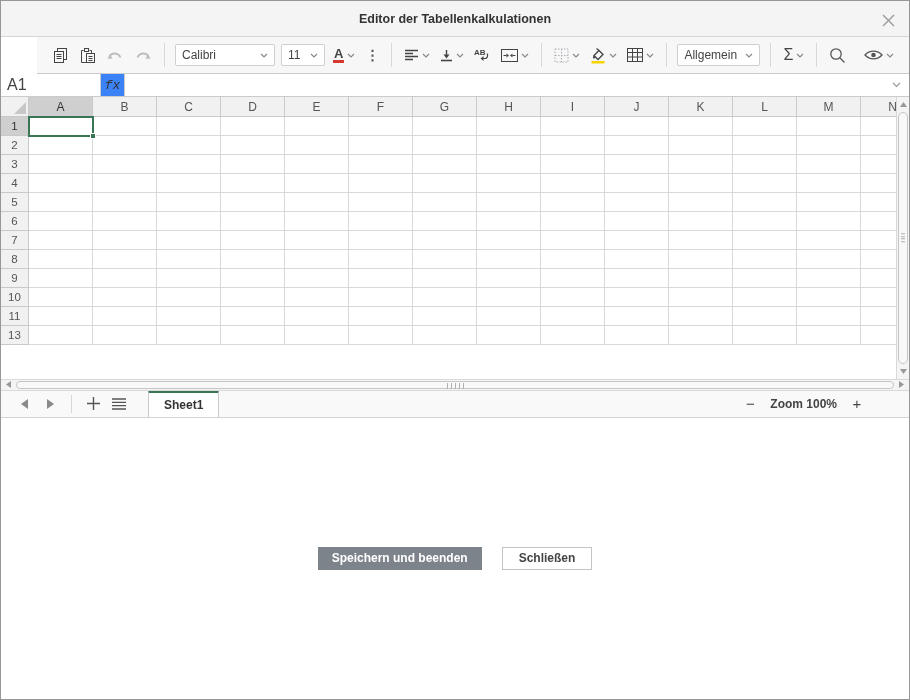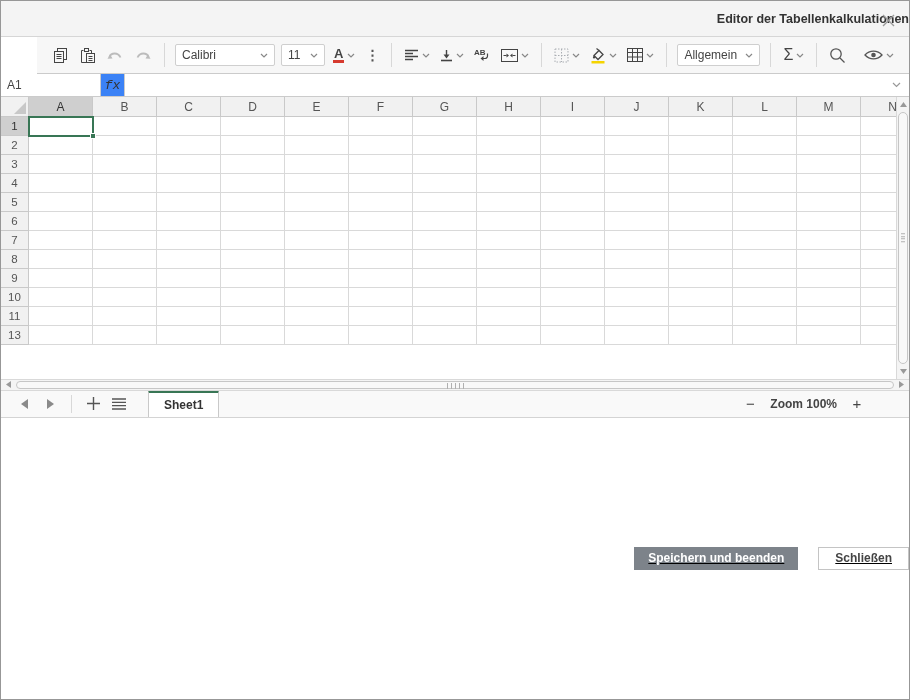--- a/index.html
+++ b/index.html
@@ -1,40 +1,40 @@
 <!DOCTYPE html>
 <html><head>
 <meta charset="utf-8">
 <style>
   * { margin:0; padding:0; box-sizing:border-box; }
   html,body { background:#fff; }
   body { font-family:"Liberation Sans", sans-serif; width:910px; height:700px; }
   .window { width:910px; height:700px; border:1px solid #979797; display:flex; flex-direction:column; background:#fff; overflow:hidden; }
 
   
-  .titlebar { height:36px; flex:0 0 36px; background:#f4f4f4; border-bottom:1px solid #d6d6d6; position:relative; display:flex; align-items:center; justify-content:flex-end; }
+  .titlebar { height:36px; flex:0 0 36px; background:#f4f4f4; border-bottom:1px solid #d6d6d6; position:relative; display:flex; align-items:center; justify-content:center; }
   .titlebar .title { font-size:12.5px; font-weight:bold; color:#333; }
   .close-btn { position:absolute; right:10px; top:8px; width:22px; height:22px; display:flex; align-items:center; justify-content:center; cursor:pointer; }
 
   
   .toolbar { height:37px; flex:0 0 37px; background:#f7f7f7; border-bottom:1px solid #cbcbcb; display:flex; align-items:center; padding:0 10px;margin-left:36px; }
   .tb-btn { height:26px; display:flex; align-items:center; gap:3px; padding:0 3px; margin:0 2px; border-radius:2px; }
   .tb-sep { width:1px; height:24px; background:#d8d8d8; margin:0 7px; flex:0 0 1px; }
   .combo { height:22px; background:#fff; border:1px solid #cfcfcf; border-radius:2px; display:flex; align-items:center; justify-content:space-between; padding:0 6px; font-size:12px; color:#444; margin:0 3px; }
   .combo.font { width:100px; }
   .combo.size { width:44px; }
   .combo.fmt  { width:83px; }
   .font-color-glyph { font-size:13px; font-weight:bold; color:#444; line-height:11px; border-bottom:3px solid #d63a2f; padding:0 1px 1px 1px; }
   .dots { font-size:14px; color:#555; letter-spacing:0; font-weight:bold; }
   .sigma { font-size:16px; color:#444; font-weight:normal; }
   .spacer { flex:1; }
 
   
   .formula-row { height:23px; flex:0 0 23px; background:#fff; border-bottom:1px solid #cbcbcb; display:flex; align-items:stretch; }
-  .name-box { width:100px; flex:0 0 100px; border-right:1px solid #cbcbcb; font-size:12px; color:#444; display:flex; align-items:center; padding-left:6px; background:#fff; }
+  .name-box { width:100px; flex:0 0 100px; border-right:1px solid #cbcbcb; font-size:16px; color:#444; display:flex; align-items:center; padding-left:6px; background:#fff; }
   .fx-box { width:24px; flex:0 0 24px; border-right:1px solid #cbcbcb; background:#3b82f6; display:flex; align-items:center; justify-content:center; font-family:Liberation Mono, monospace; font-style:italic; font-size:13px; color:#333; }
   .formula-input { flex:1; background:#fff; font-size:12px; color:#333; display:flex; align-items:center; padding-left:6px; }
   .fx-expand { width:26px; flex:0 0 26px; display:flex; align-items:center; justify-content:center; }
 
   
   .grid-area { flex:1; display:flex; overflow:hidden; background:#fff; }
   .grid-content { flex:1; overflow:hidden; position:relative; }
   .col-headers { height:20px; display:flex; }
   .corner-box { width:28px; flex:0 0 28px; background:#f1f1f1; border-right:1px solid #c9c9c9; border-bottom:1px solid #c9c9c9; position:relative; }
   .corner-box .tri { position:absolute; right:2px; bottom:2px; width:0; height:0; border-left:12px solid transparent; border-bottom:12px solid #c8c8c8; }
@@ -64,21 +64,21 @@
   
   .sheetbar { height:27px; flex:0 0 27px; background:#f9f9f9; border-bottom:1px solid #d4d4d4; display:flex; align-items:center; padding-left:10px; }
   .sb-btn { width:26px; height:26px; display:flex; align-items:center; justify-content:center; }
   .sb-sep { width:1px; height:18px; background:#d8d8d8; margin:0 8px; }
   .sheet-tab { height:27px; margin-left:16px; background:#fff; border-left:1px solid #c9c9c9; border-right:1px solid #c9c9c9; border-top:3px solid #387655; display:flex; align-items:center; padding:0 15px; font-size:12px; font-weight:bold; color:#333; }
   .zoom-ctrls { display:flex; align-items:center; margin-right:42px; gap:10px; }
   .zoom-btn { font-size:15px; color:#444; width:20px; text-align:center; }
   .zoom-label { font-size:12px; font-weight:bold; color:#444; }
 
   
-  .footer { flex:1; background:#fff; display:flex; align-items:center; justify-content:flex-end; gap:20px;text-decoration:underline; }
+  .footer { flex:1; background:#fff; display:flex; align-items:center; justify-content:center; gap:20px; }
   .btn-primary { background:#7d838a; color:#fff; font-size:12px; font-weight:bold; border:1px solid #7d838a; padding:4px 13px; height:23px; display:flex; align-items:center; }
   .btn-secondary { background:#fff; color:#444; font-size:12px; font-weight:bold; border:1px solid #c4c4c4; padding:4px 16px; height:23px; display:flex; align-items:center; }
 
   svg { display:block; }
 </style>
 </head>
 <body>
 
 <div class="window">
 

